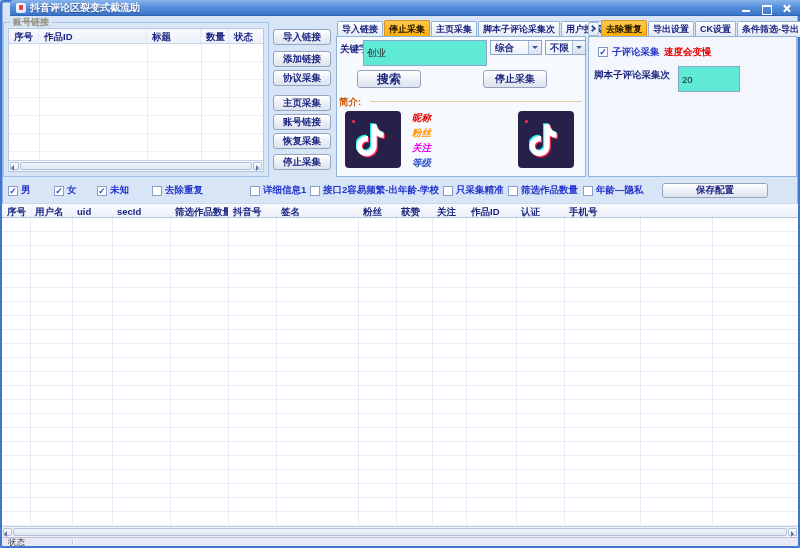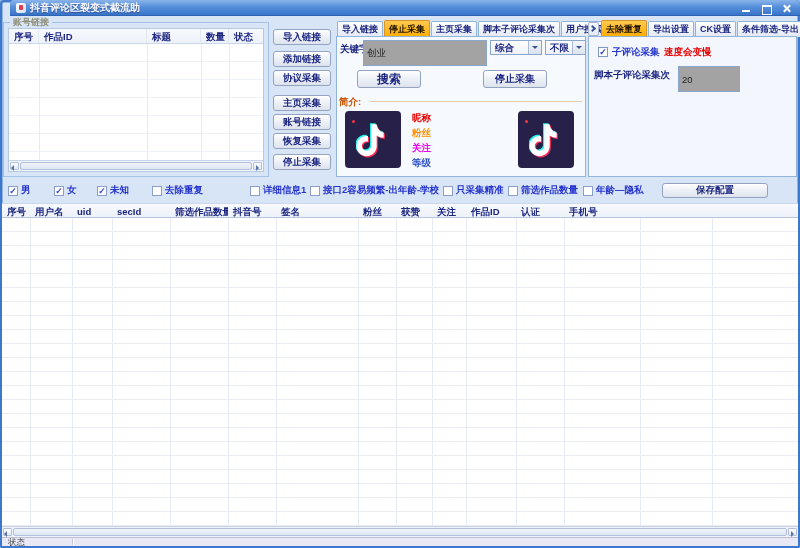--- a/index.html
+++ b/index.html
@@ -77,35 +77,35 @@
   .chev{ position:absolute; top:3px; width:5px; height:5px; border-left:2px solid #3a5494; border-bottom:2px solid #3a5494; }
   .chev-l{ left:3px; transform:rotate(45deg); }
   .chev-r{ left:1px; transform:rotate(-135deg); }
 
   .panel{ position:absolute; top:36px; height:141px; border:1px solid #93b4da; background:#f6f9fd; }
   .mid-panel{ left:336px; width:250px; }
   .right-panel{ left:588px; width:209px; background:#f3f7fd; }
 
   
   .flabel{ position:absolute; font-size:9.5px; font-weight:bold; color:#1c2680; white-space:nowrap; }
-  .tbox{ position:absolute; border:1px solid #8aa6cc; background:#a3a3a3; font-family:"Liberation Sans",sans-serif;
+  .tbox{ position:absolute; border:1px solid #8aa6cc; background:#5eead4; font-family:"Liberation Sans",sans-serif;
     font-size:9.5px; color:#222; padding:12px 3px; }
   .combo{ position:absolute; height:15px; border:1px solid #8aa6cc;
     background:linear-gradient(180deg,#ffffff,#eef2f8); cursor:pointer; }
   .combo .cval{ position:absolute; left:4px; top:1px; font-size:9.5px; font-weight:bold; color:#1c2680; }
   .combo .carr{ position:absolute; right:0; top:0; bottom:0; width:13px; border-left:1px solid #a8bcd8;
     background:linear-gradient(180deg,#f2f5fa,#dbe3f0); }
   .combo .carr::after{ content:""; position:absolute; left:3px; top:5px;
     border:3px solid transparent; border-top-color:#3a5494; }
   .divider-line{ position:absolute; height:1px; background:#e6cda6; }
   .intro-label{ position:absolute; font-size:9.5px; font-weight:bold; color:#cc5200; }
   .tiktok{ position:absolute; width:56px; height:57px; background:#27214a; border-radius:4px; }
   .tiktok .dot{ position:absolute; left:7px; top:9px; width:3px; height:3px; background:#ff3344; border-radius:50%; }
   .tiktok svg{ position:absolute; left:11px; top:10px; }
-  .pf{ position:absolute; left:412px; font-size:9.5px; font-weight:bold; }
+  .pf{ position:absolute; left:412px; font-size:9.5px; font-weight:bold;font-style:italic; }
 
   
   .cbbox{ position:absolute; width:10px; height:10px; background:#fff; border:1px solid #7e98c4;
     font-size:9px; font-weight:bold; color:#2433cc; line-height:9px; text-align:center; cursor:pointer; }
   .bluelabel{ position:absolute; font-size:9.5px; font-weight:bold; color:#2433cc; white-space:nowrap; cursor:pointer; }
   .redlabel{ position:absolute; font-size:9.5px; font-weight:bold; color:#e80000; white-space:nowrap; }
 
   
   .cbitem{ position:absolute; top:184px; display:flex; gap:3px; align-items:center; cursor:pointer; }
   .cbitem .box{ width:10px; height:10px; background:#fff; border:1px solid #8aa0c8;

